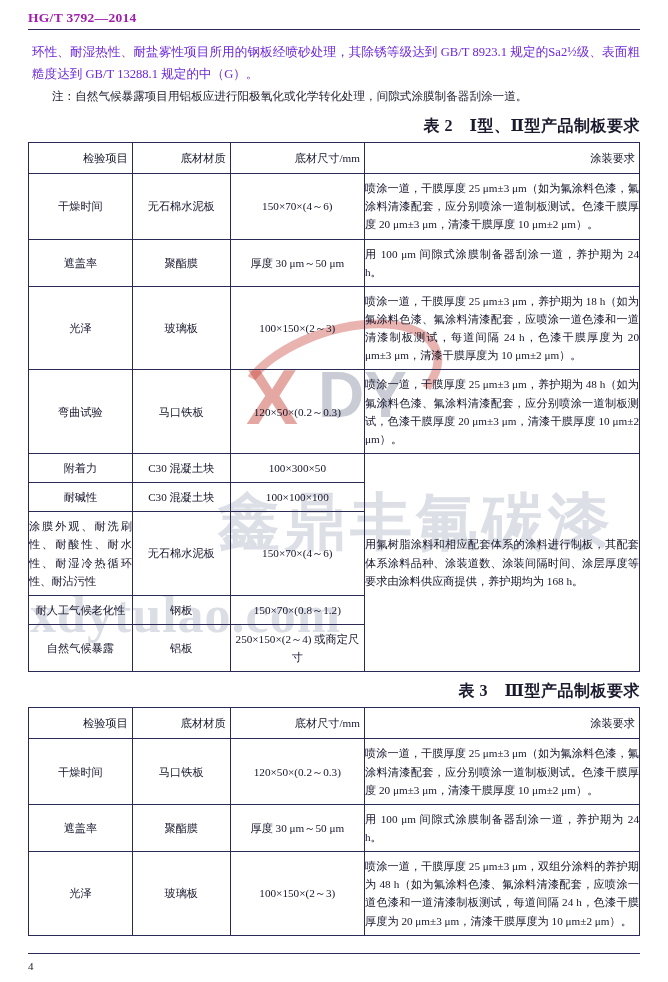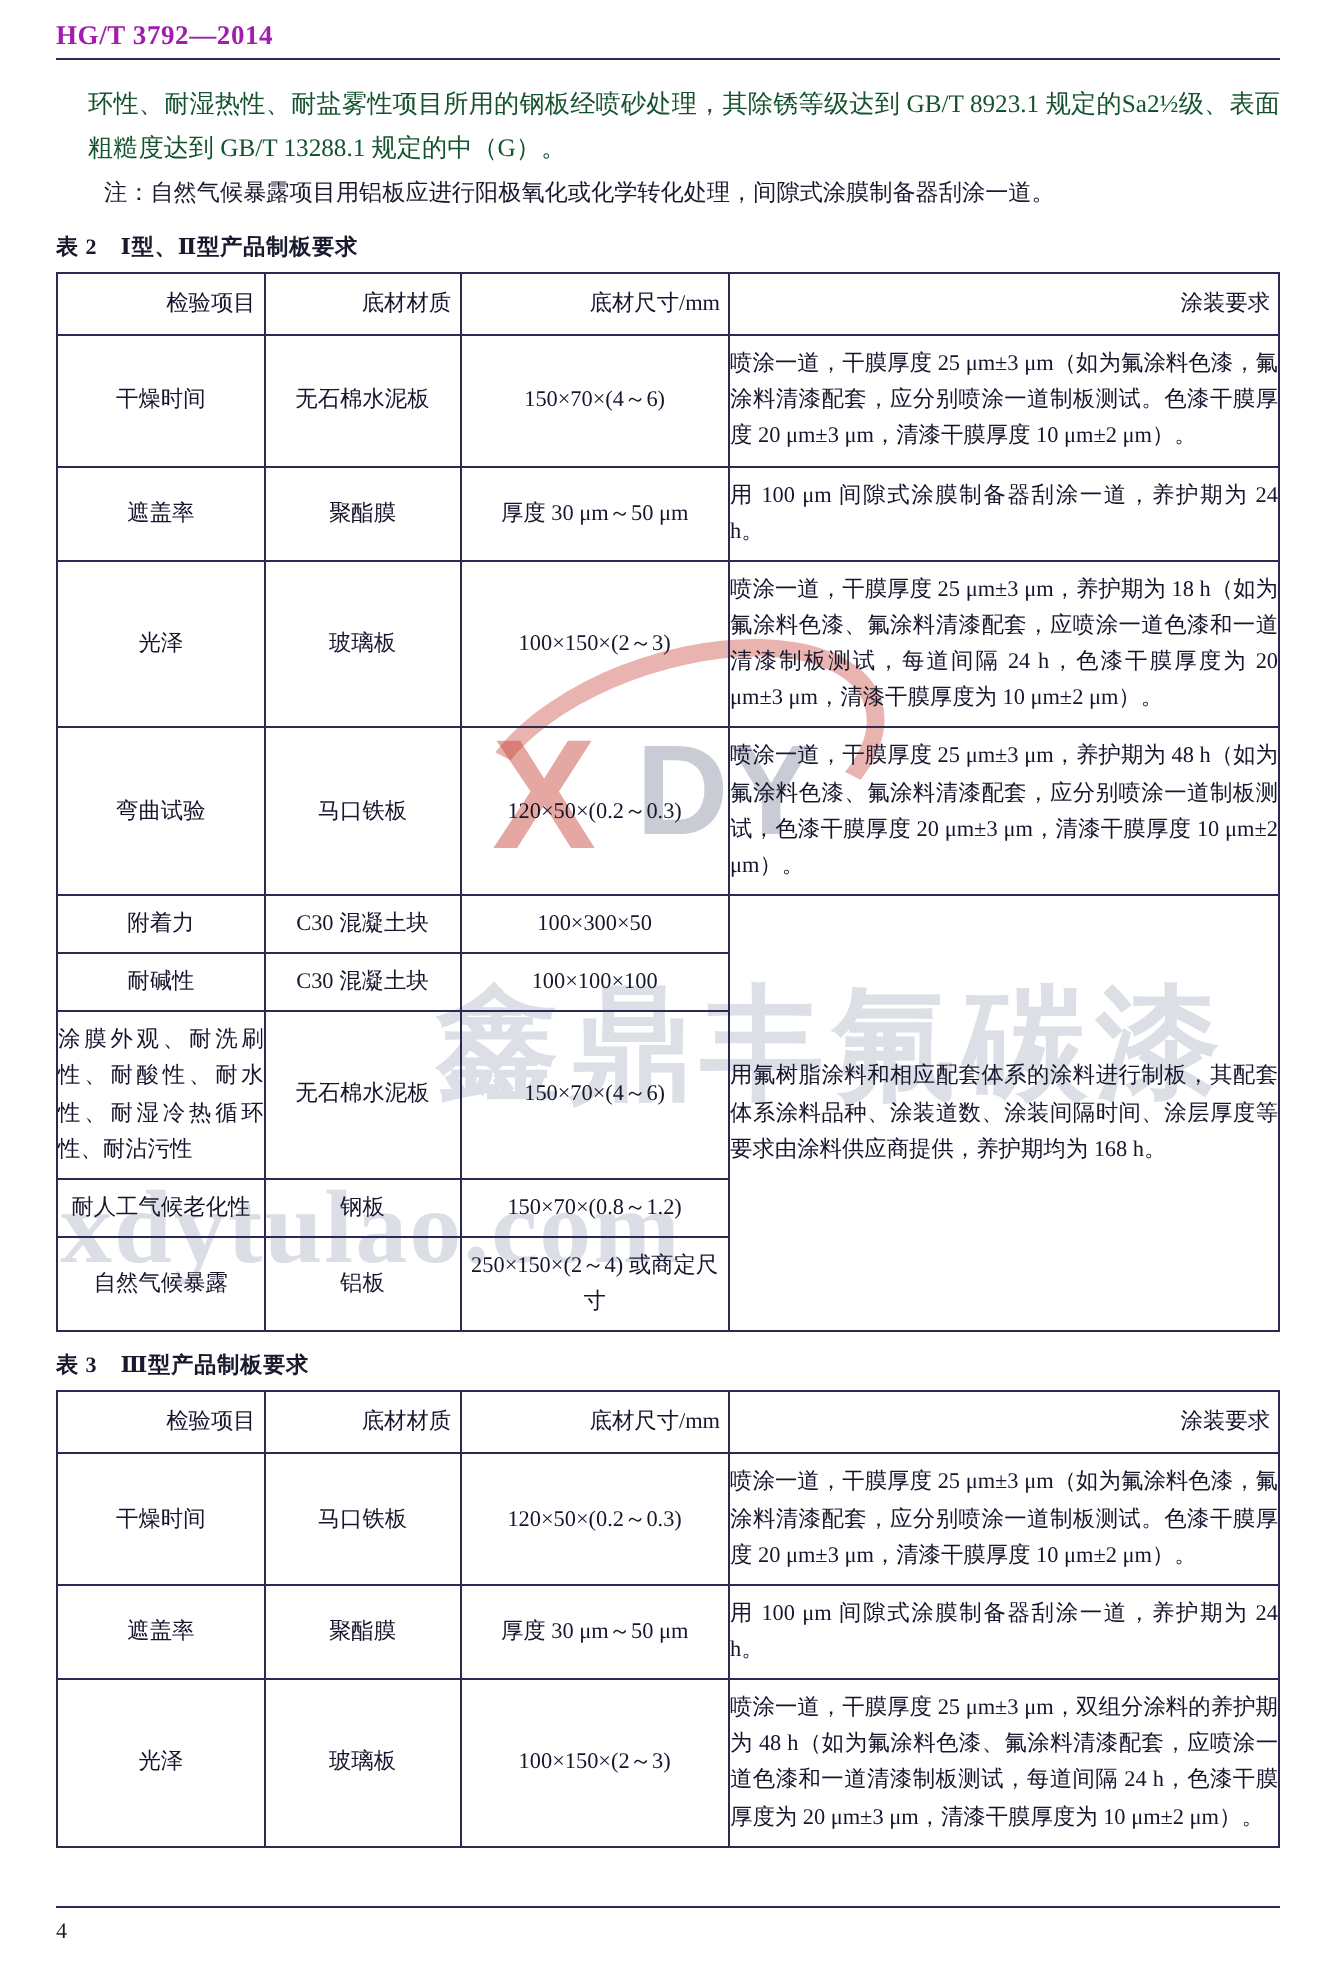--- a/index.html
+++ b/index.html
@@ -30,32 +30,32 @@
     padding-bottom: 3px;
   }
   .header-rule {
     border-bottom: 1.6px solid #2b2b5a;
     margin: 0 0 12px 0;
   }
   .para {
     font-size: 12.6px;
     line-height: 1.72;
     text-align: justify;
-    margin: 0 0 2px 16px;
-    color: #14532d;
+    margin: 0 0 2px 4px;
+    color: #6d28d9;
   }
   .note {
     font-size: 11.6px;
     line-height: 1.7;
     text-indent: 24px;
     margin: 2px 0 8px 0;
   }
   .table-title {
-    text-align: left;
-    font-size: 11px;
+    text-align: right;
+    font-size: 16px;
     font-weight: bold;
     margin: 9px 0 5px 0;
     letter-spacing: 0.5px;
   }
   table.spec {
     border-collapse: collapse;
     width: 100%;
     table-layout: fixed;
     position: relative;
     z-index: 3;

